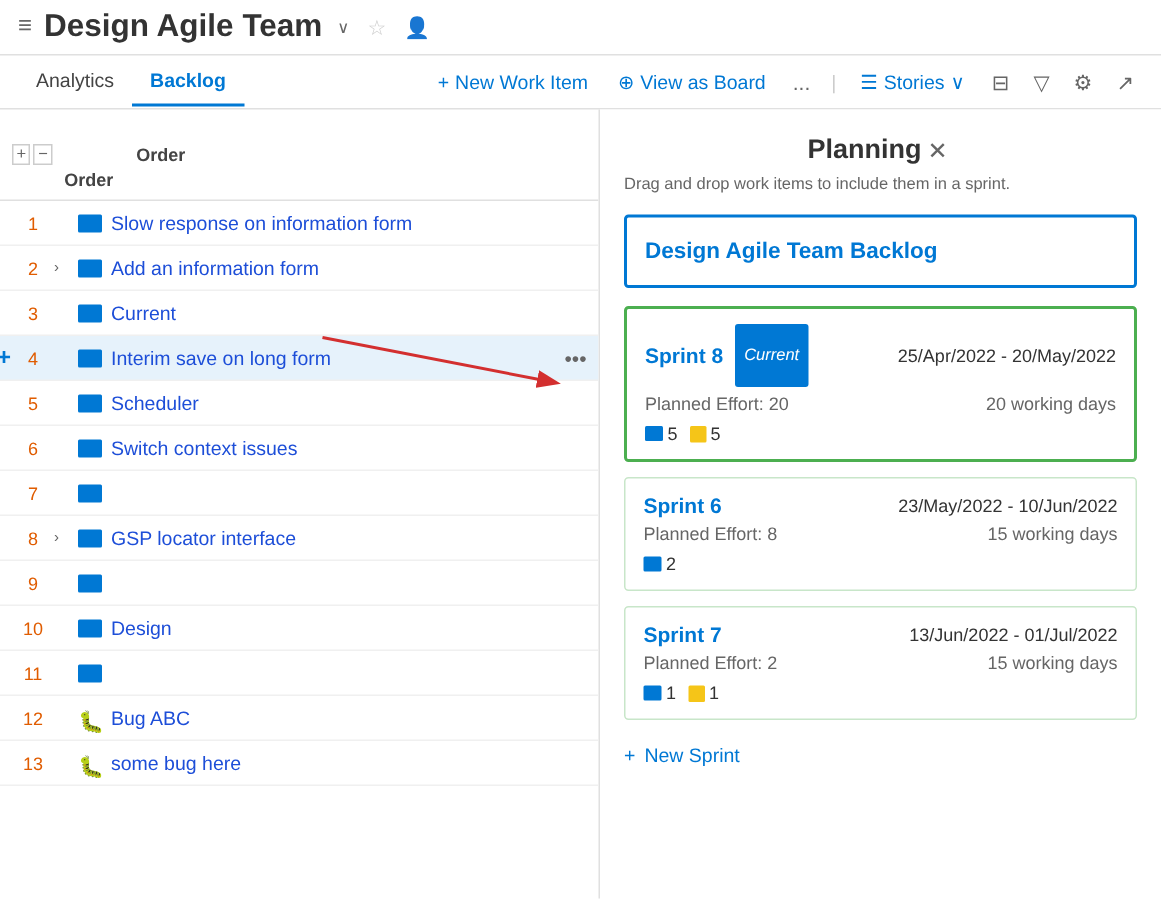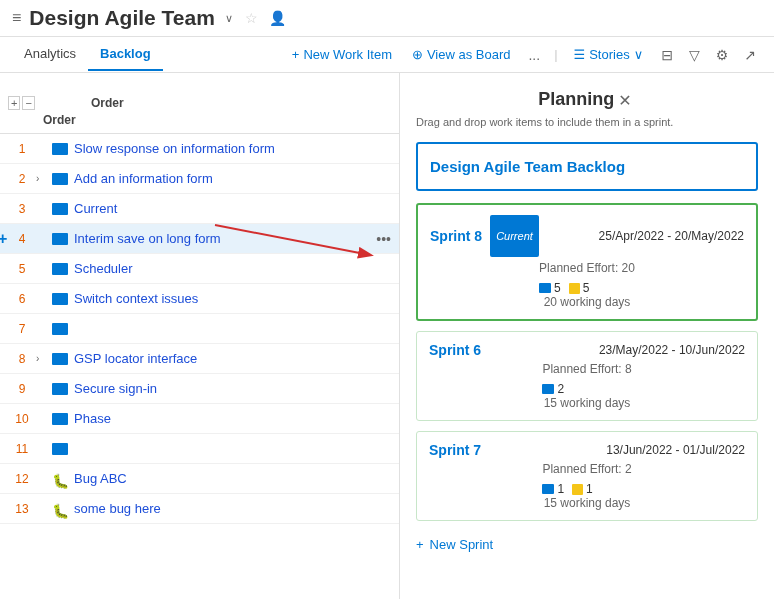--- a/index.html
+++ b/index.html
@@ -233,22 +233,21 @@
       color: #666;
       margin-bottom: 6px;
     }
     .sprint-working-days {
       font-size: 12px;
       color: #666;
     }
     .sprint-meta {
       display: flex;
       justify-content: space-between;
-      align-items: center;
-      flex-direction: column;
+      align-items: flex-start;
     }
     .sprint-items {
       display: flex;
       align-items: center;
       gap: 8px;
       margin-top: 4px;
     }
     .item-chip {
       display: flex;
       align-items: center;
@@ -404,28 +403,27 @@
       <span class="row-num">8</span>
       <span class="row-expand" style="color:#666;font-size:10px;">›</span>
       <span class="row-icon"></span>
       <span class="row-title">GSP locator interface</span>
     </div>
 
     <div class="backlog-row">
       <span class="row-num">9</span>
       <span class="row-expand"></span>
       <span class="row-icon"></span>
-      <span class="row-title">Secure sign-in</span>
     </div>
 
     <div class="backlog-row">
       <span class="row-num">10</span>
       <span class="row-expand"></span>
       <span class="row-icon"></span>
-      <span class="row-title">Phase</span>
+      <span class="row-title">Design</span>
     </div>
 
     <div class="backlog-row">
       <span class="row-num">11</span>
       <span class="row-expand"></span>
       <span class="row-icon"></span>
     </div>
 
     <div class="backlog-row">
       <span class="row-num">12</span>

